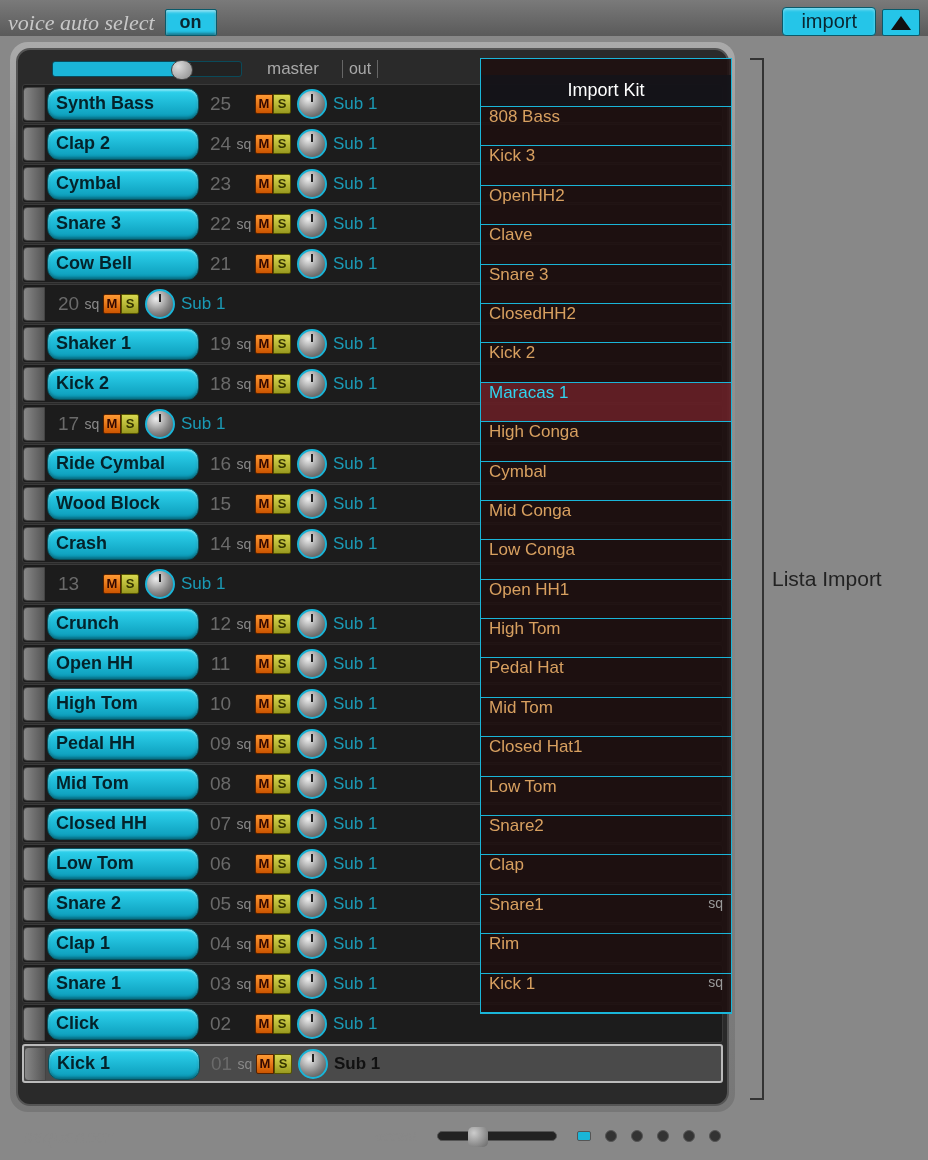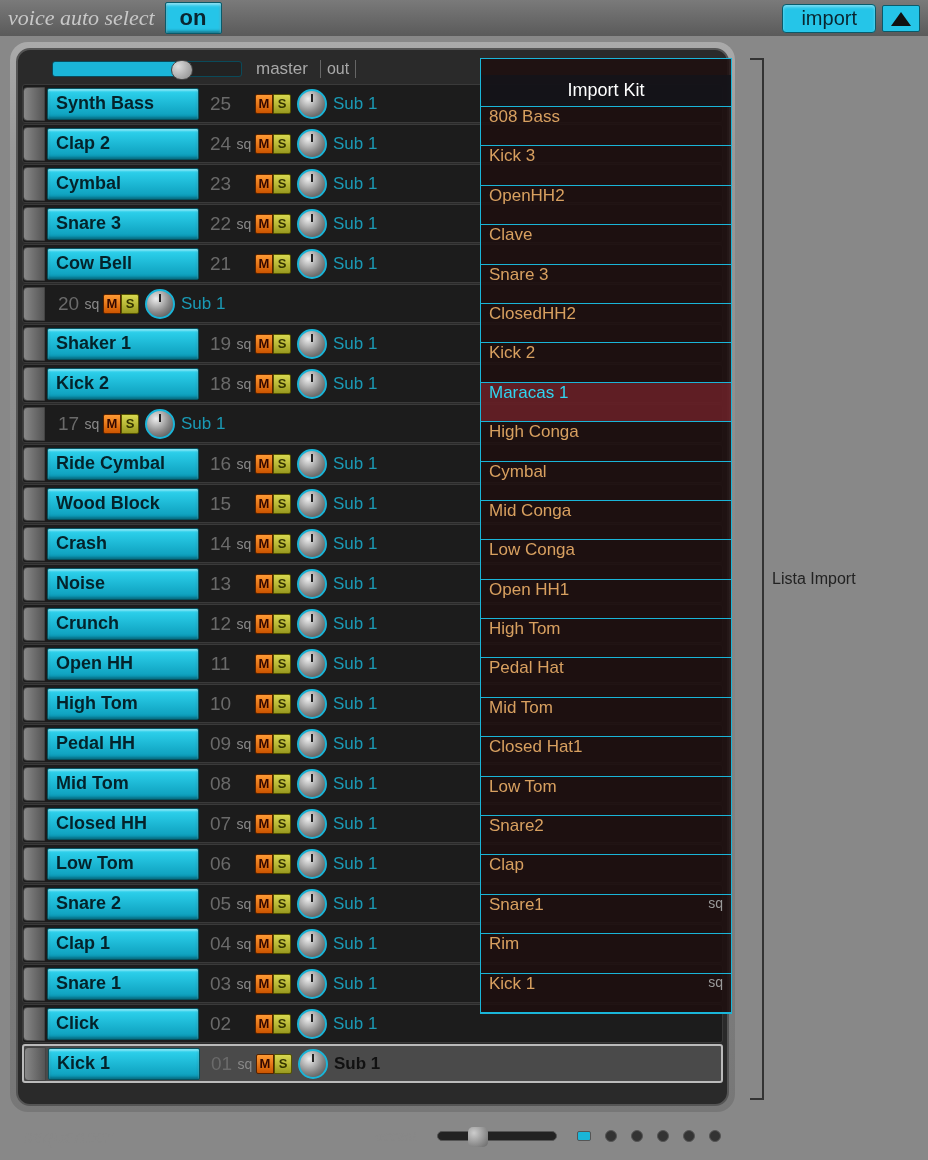--- a/index.html
+++ b/index.html
@@ -21,34 +21,34 @@
     top: 42px;
     width: 725px;
     height: 1070px;
   }
   .top-bar {
     position: absolute;
     top: 0; left: 0; right: 0;
     height: 36px;
     background: linear-gradient(180deg, #7a7a7a, #5a5a5a);
     display: flex;
-    align-items: center;
+    align-items: flex-end;
     padding: 0 8px;
     color: #ccc;
     font-size: 22px;
     font-family: Georgia, serif;
     font-style: italic;
   }
   .top-bar .label { color: #c8c8c8; margin-right: 10px; }
   .on-btn {
     background: #25c5e8;
     color: #0a2630;
     border: 1px solid #0a5a6a;
     padding: 2px 14px;
-    font-size: 22px;
+    font-size: 18px;
     font-style: normal;
     font-weight: bold;
     border-radius: 2px;
     box-shadow: inset 0 2px 3px rgba(255,255,255,0.5), inset 0 -2px 3px rgba(0,0,0,0.4);
   }
   .spacer { flex: 1; }
   .import-btn {
     background: #25c5e8;
     color: #0a2630;
     padding: 2px 18px;
@@ -79,21 +79,21 @@
     border-radius: 14px;
     height: 100%;
     padding: 6px 4px;
     position: relative;
   }
 
   .header-row {
     display: flex;
     align-items: center;
     height: 26px;
-    gap: 8px;
+    gap: 19px;
     margin-bottom: 2px;
   }
   .master-slider {
     width: 190px;
     height: 16px;
     background: linear-gradient(90deg, #1ab5d8 0%, #1ab5d8 70%, #222 70%, #222 100%);
     border: 1px solid #0a4a5a;
     border-radius: 3px;
     position: relative;
     margin-left: 30px;
@@ -146,21 +146,21 @@
   }
   .name-btn {
     background: linear-gradient(180deg, #2fd5f0, #0a9ab8);
     color: #04222a;
     font-size: 18px;
     font-weight: bold;
     padding: 4px 8px;
     width: 152px;
     height: 32px;
     border: 1px solid #06525f;
-    border-radius: 2px;
+    border-radius: 12px;
     text-align: left;
     white-space: nowrap;
     overflow: hidden;
     box-shadow: inset 0 2px 2px rgba(255,255,255,0.4), inset 0 -2px 3px rgba(0,0,0,0.3);
   }
   .num {
     color: #6a6a6a;
     font-size: 19px;
     font-weight: normal;
     width: 34px;
@@ -263,21 +263,21 @@
     align-items: center;
   }
   .bracket {
     width: 14px;
     height: 100%;
     border-right: 2px solid #333;
     border-top: 2px solid #333;
     border-bottom: 2px solid #333;
   }
   .ann-text {
-    font-size: 16px;
+    font-size: 21px;
     color: #222;
     margin-left: 8px;
     background: #fff0;
   }
 
   .bottom-bar {
     position: absolute;
     left: 10px;
     bottom: 4px;
     width: 725px;
@@ -457,21 +457,20 @@
     <button class="name-btn">Crash</button>
     <span class="num">14</span>
     <span class="sq">sq</span>
     <div class="mute">M</div>
     <div class="solo">S</div>
     <div class="knob"></div>
     <span class="out">Sub 1</span>
   </div>
         <div class="track-row">
     <div class="side-tab"></div>
-    <button class="name-btn">Noise</button>
     <span class="num">13</span>
     <span class="sq"></span>
     <div class="mute">M</div>
     <div class="solo">S</div>
     <div class="knob"></div>
     <span class="out">Sub 1</span>
   </div>
         <div class="track-row">
     <div class="side-tab"></div>
     <button class="name-btn">Crunch</button>

